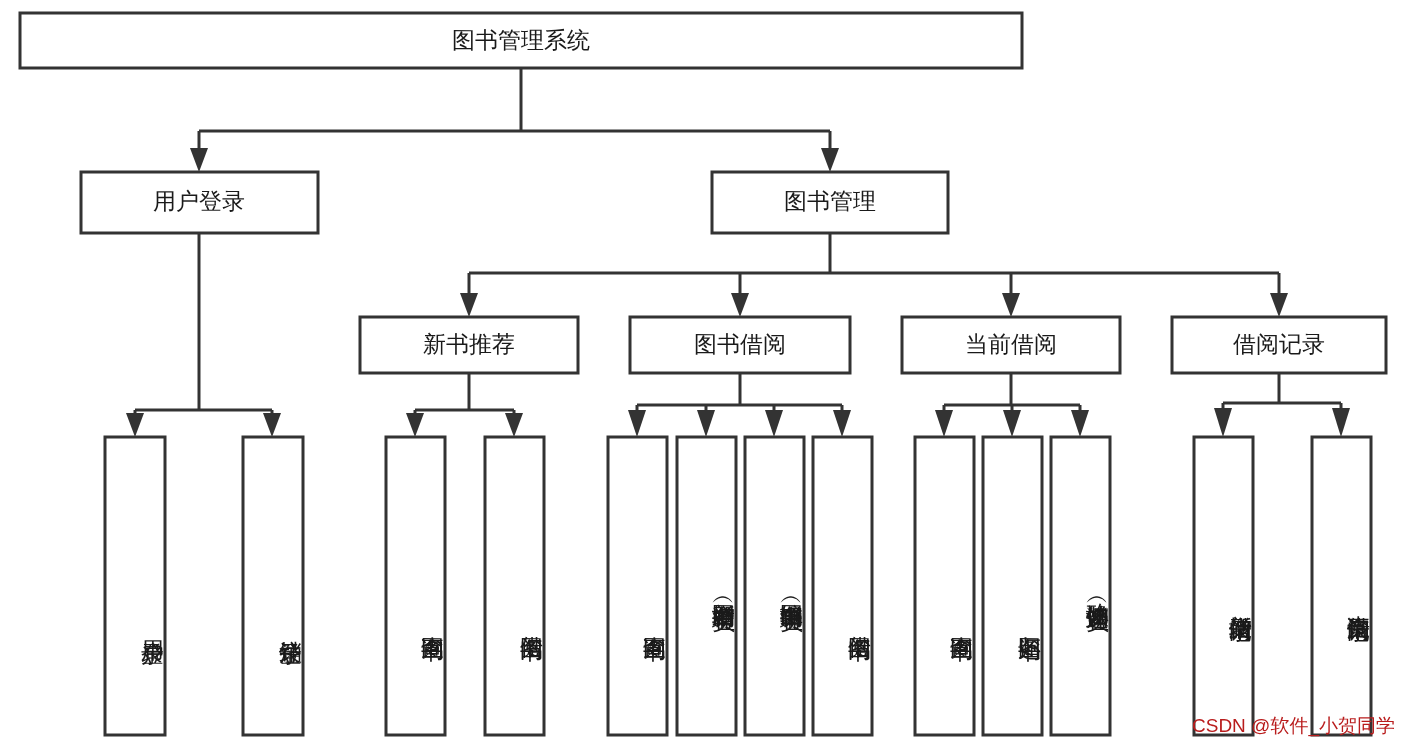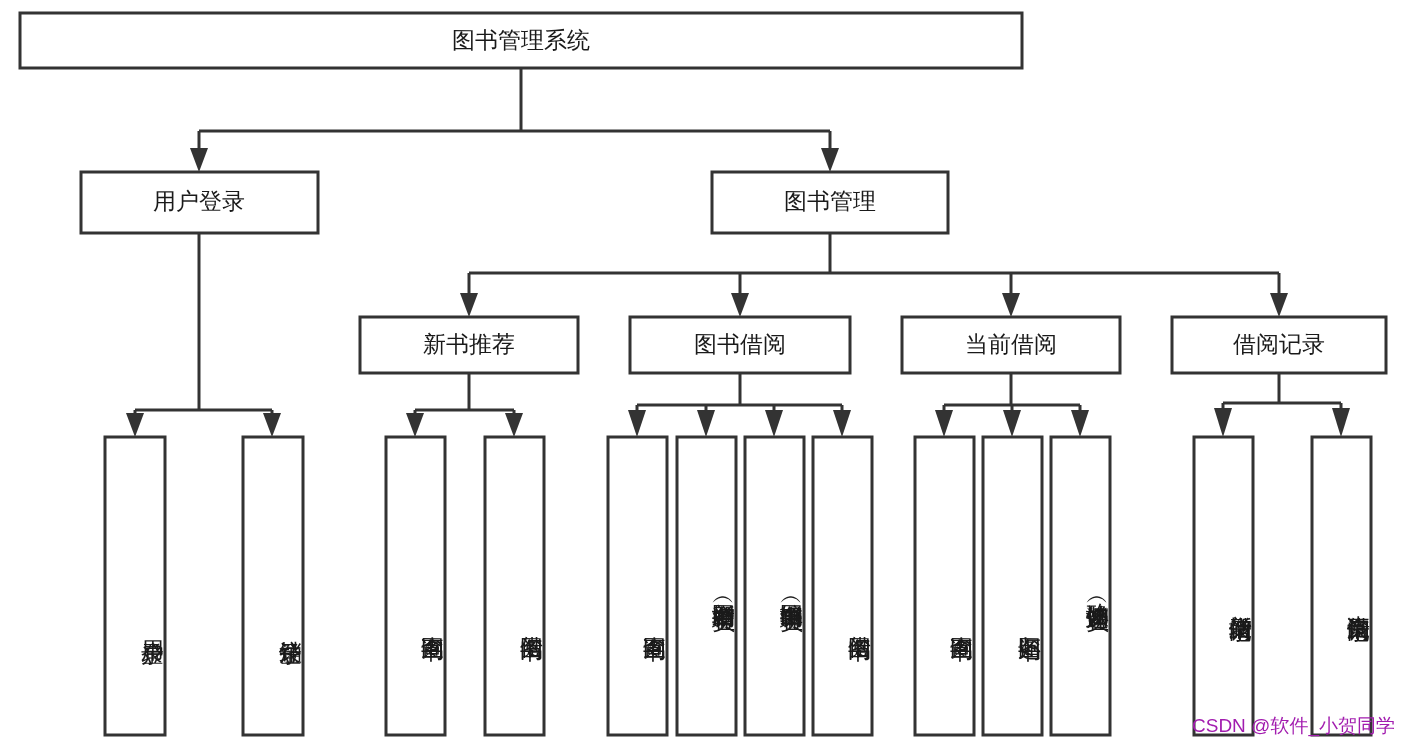--- a/index.html
+++ b/index.html
@@ -60,21 +60,21 @@
     display: flex;
     align-items: flex-start;
     justify-content: center;
     user-select: none;
     white-space: nowrap;
   }
   .watermark {
     position: absolute;
     font-family: "Liberation Sans", "DejaVu Sans", sans-serif;
     font-size: 19px;
-    color: #a21caf;
+    color: #b91c1c;
     white-space: nowrap;
     user-select: none;
   }
 </style>
 </head>
 <body>
 
 <div id="diagram-root">
 
   <svg class="diagram-canvas" viewBox="0 0 1405 747" xmlns="http://www.w3.org/2000/svg">

